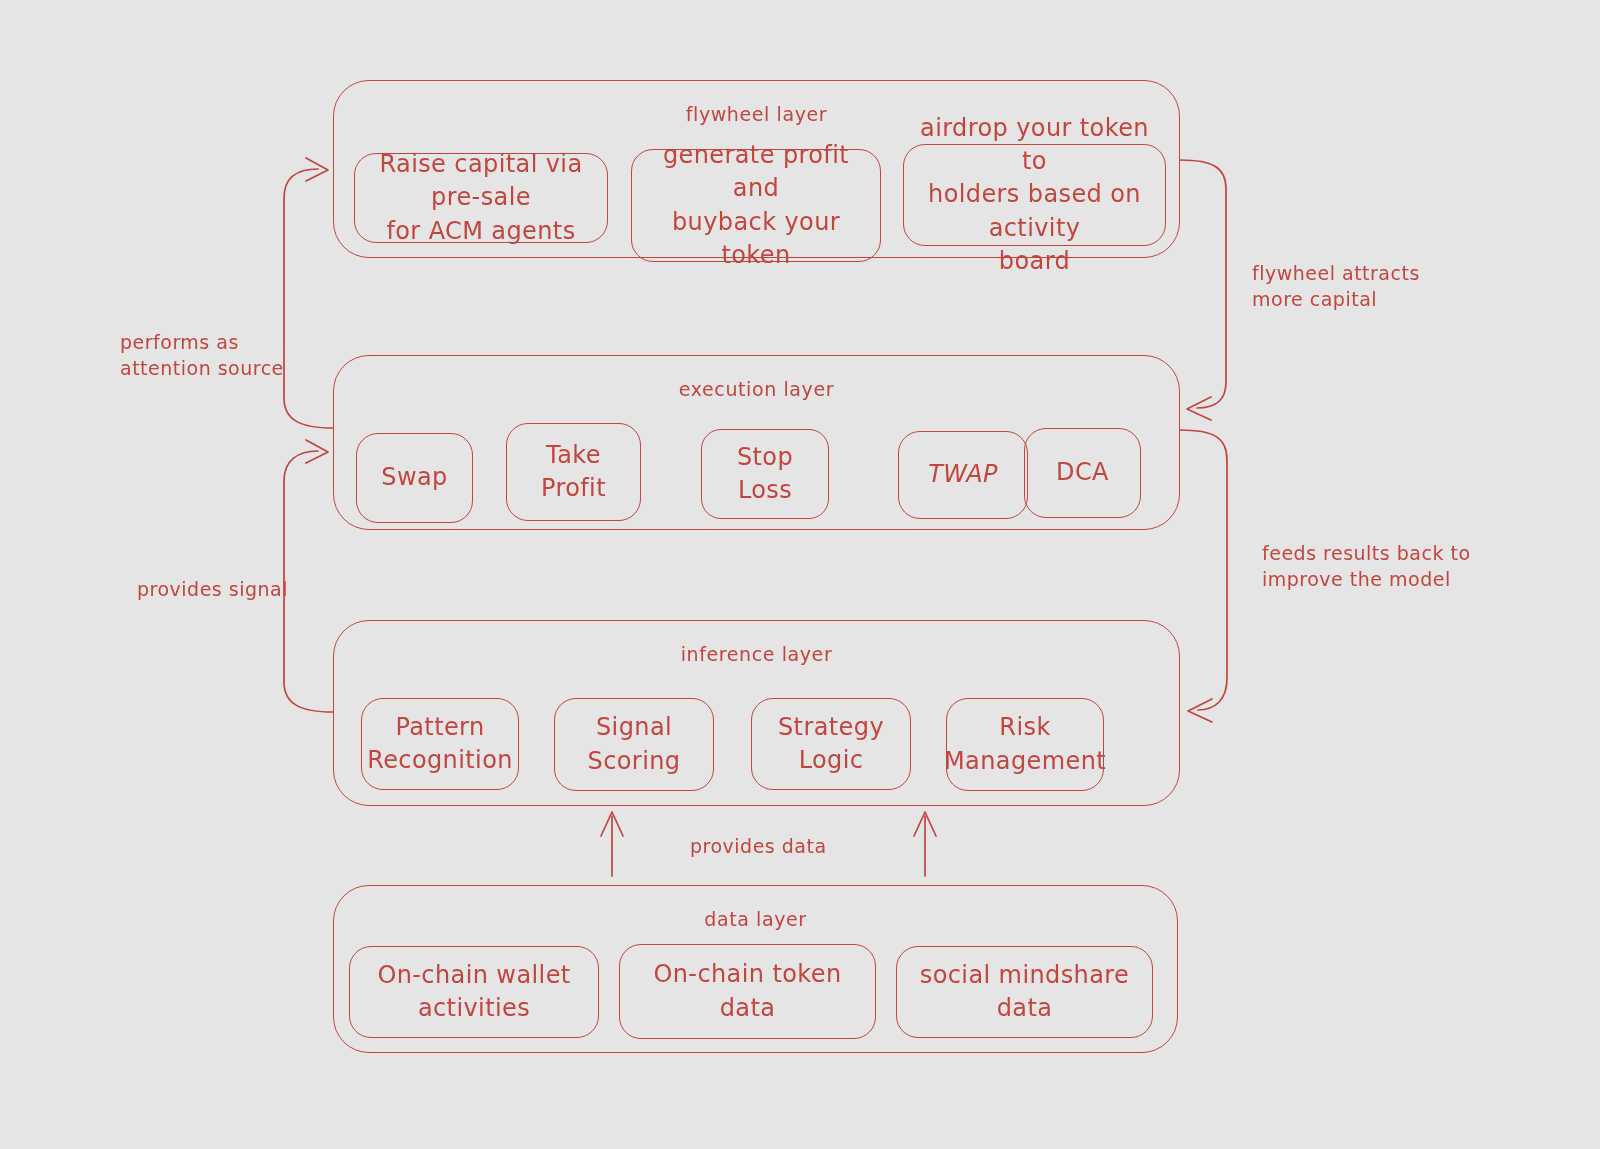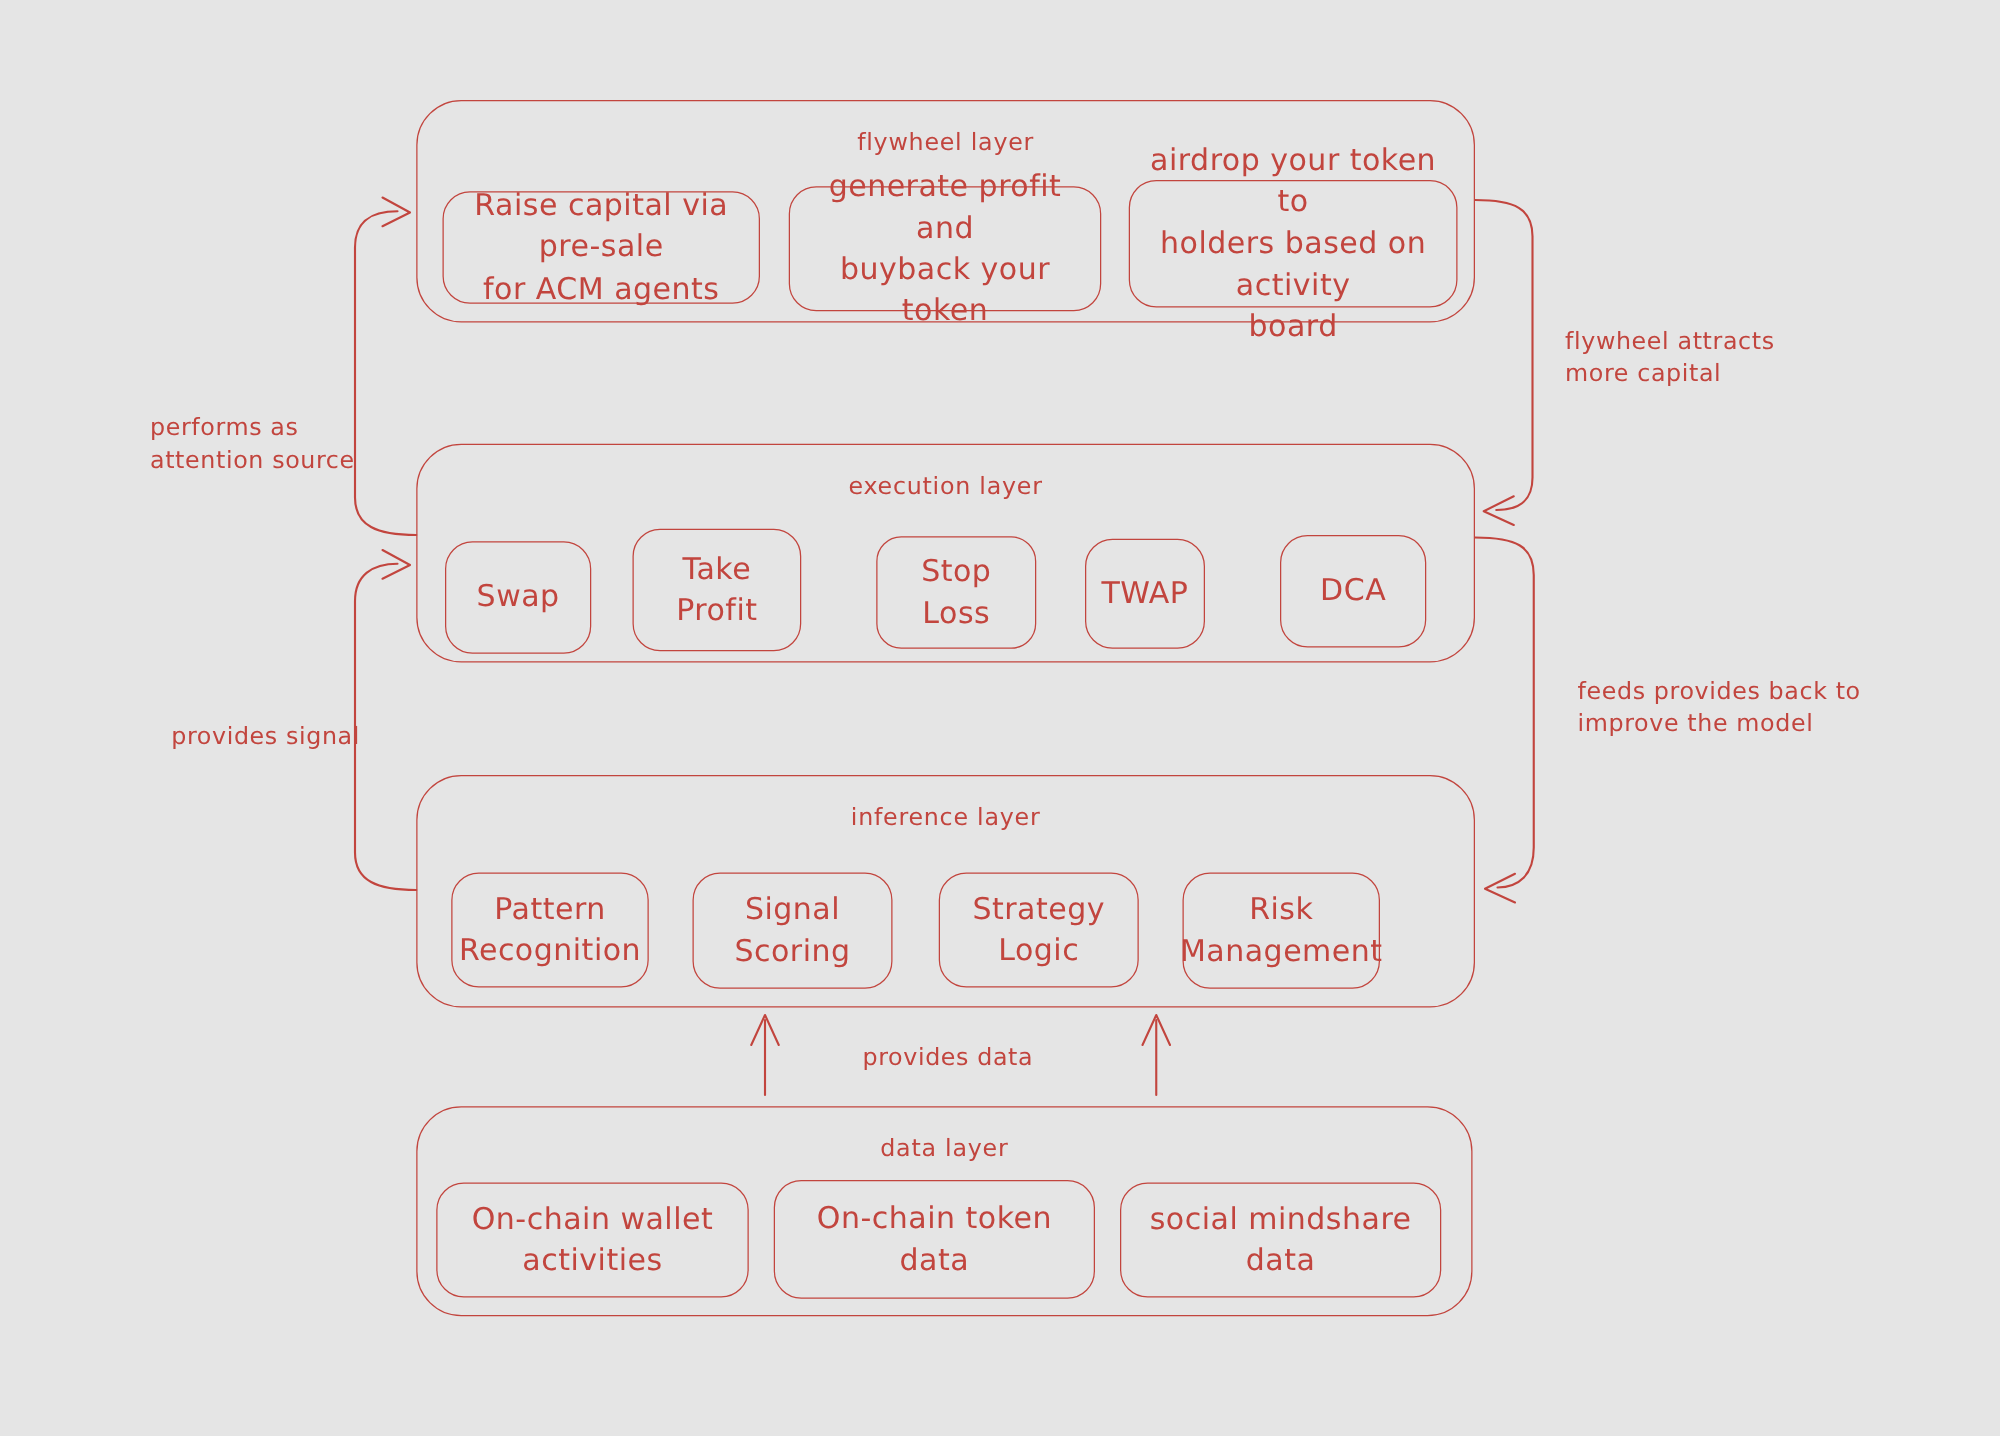--- a/index.html
+++ b/index.html
@@ -68,28 +68,28 @@
     white-space: pre-line;
   }
   
   .layer-flywheel  { left: 333px; top:  80px; width: 847px; height: 178px; }
   .layer-execution { left: 333px; top: 355px; width: 847px; height: 175px; }
   .layer-inference { left: 333px; top: 620px; width: 847px; height: 186px; }
   .layer-data      { left: 333px; top: 885px; width: 845px; height: 168px; }
 
   
   .n-raise    { left:  20px; top: 72px; width: 254px; height:  90px; }
-  .n-generate { left: 297px; top: 68px; width: 250px; height:  100px; }
+  .n-generate { left: 297px; top: 68px; width: 250px; height:  113px; }
   .n-airdrop  { left: 569px; top: 63px; width: 263px; height: 102px; }
 
   
   .n-swap       { left:  22px; top: 77px; width: 117px; height: 90px; }
   .n-takeprofit { left: 172px; top: 67px; width: 135px; height: 98px; }
   .n-stoploss   { left: 367px; top: 73px; width: 128px; height: 90px; border-radius: 20px; }
-  .n-twap       { left: 534px; top: 75px; width: 96px; height: 88px; }
+  .n-twap       { left: 564px; top: 75px; width: 130px; height: 88px; font-style: italic; }
   .n-dca        { left: 690px; top: 72px; width: 117px; height: 90px; }
 
   
   .n-pattern  { left:  27px; top: 77px; width: 158px; height: 92px; }
   .n-signal   { left: 220px; top: 77px; width: 160px; height: 93px; }
   .n-strategy { left: 417px; top: 77px; width: 160px; height: 92px; }
   .n-risk     { left: 612px; top: 77px; width: 158px; height: 93px; }
 
   
   .n-wallet { left:  15px; top: 60px; width: 250px; height: 92px; }
@@ -178,17 +178,17 @@
     <div class="node n-wallet">On-chain wallet activities</div>
     <div class="node n-token">On-chain token data</div>
     <div class="node n-social">social mindshare data</div>
   </section>
 
   <div class="edge-label lbl-left-top">performs as
 attention source</div>
   <div class="edge-label lbl-left-bottom">provides signal</div>
   <div class="edge-label lbl-right-top">flywheel attracts
 more capital</div>
-  <div class="edge-label lbl-right-bottom">feeds provides back to
+  <div class="edge-label lbl-right-bottom">feeds results back to
 improve the model</div>
   <div class="edge-label lbl-bottom">provides data</div>
 
 </div>
 
 </body></html>

